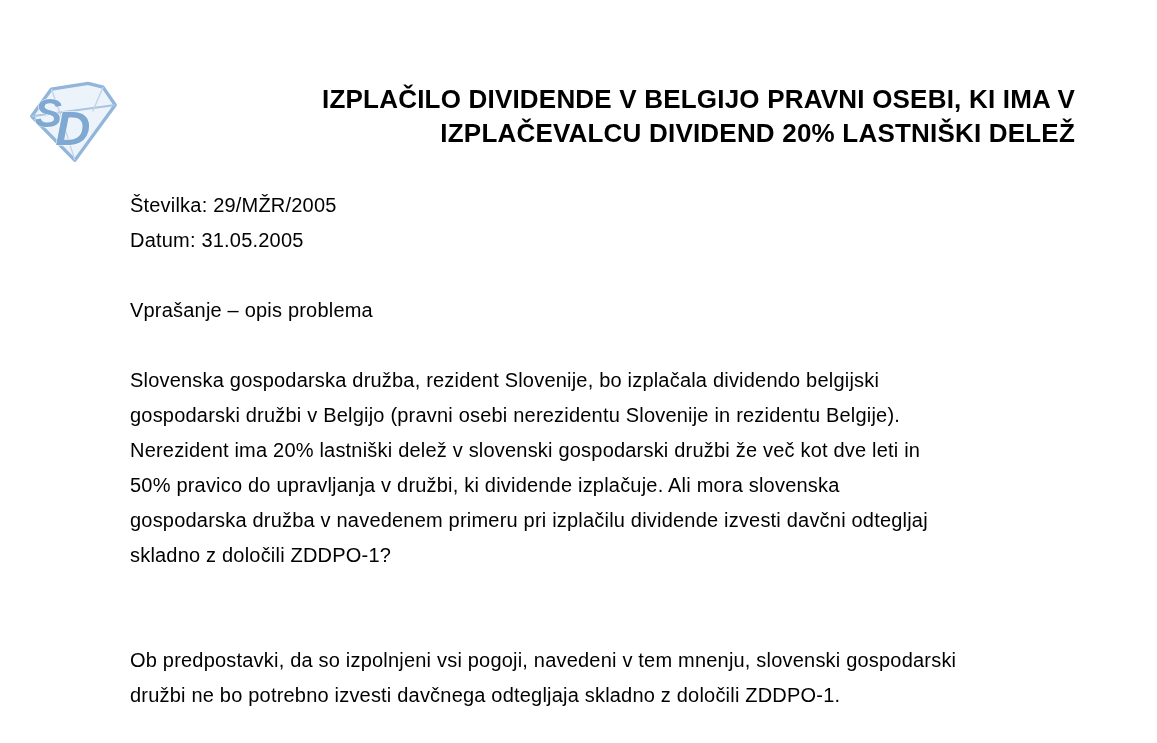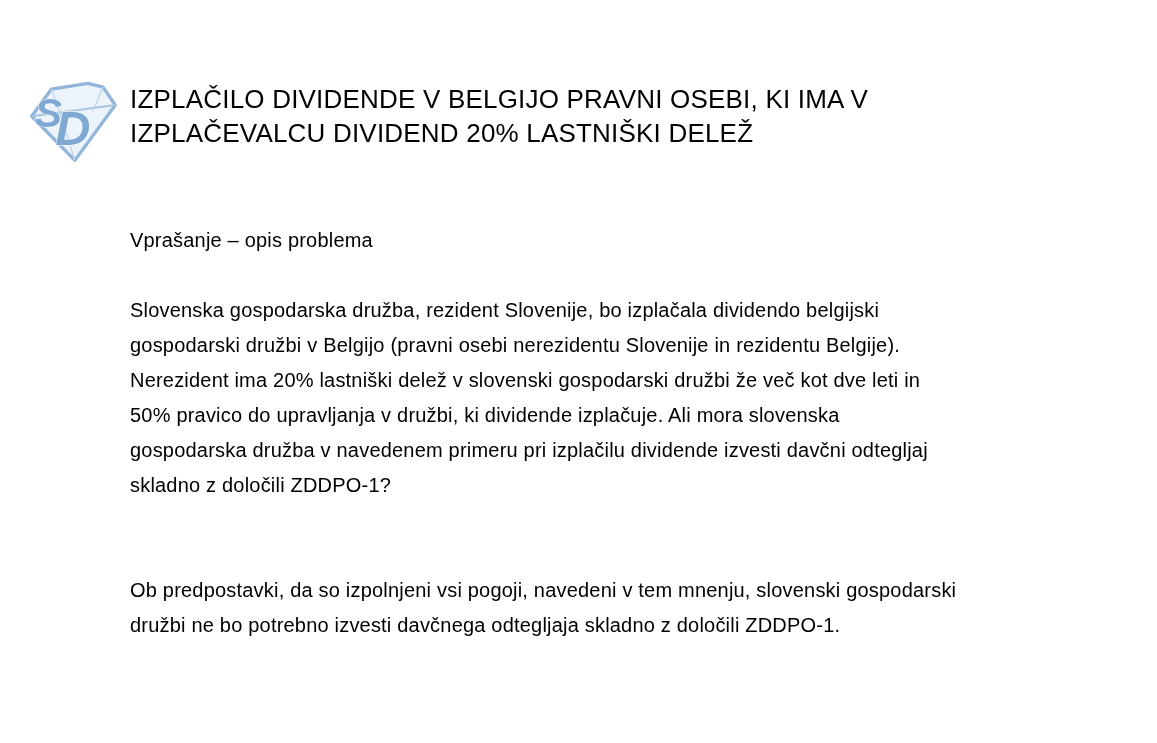--- a/index.html
+++ b/index.html
@@ -28,24 +28,24 @@
     font-weight: bold;
   }
 
   
   .doc-title {
     position: absolute;
     left: 130px;
     top: 82px;
     width: 945px;
     margin: 0;
-    text-align: left;
+    text-align: right;
     font-size: 26px;
     line-height: 34px;
-    font-weight: normal;
+    font-weight: bold;
     letter-spacing: 0.2px;
     white-space: pre-line;
   }
 
   
   .content {
     position: absolute;
     left: 130px;
     top: 188px;
     width: 960px;
@@ -70,21 +70,29 @@
 
   <text x="9" y="56" font-size="44" fill="#7fa8d2" stroke="#ffffff" stroke-width="1" paint-order="stroke">S</text>
   <text x="31" y="76" font-size="52" fill="#7fa8d2" stroke="#ffffff" stroke-width="1" paint-order="stroke">D</text>
 </svg>
 
 <div class="doc-title pre">IZPLAČILO DIVIDENDE V BELGIJO PRAVNI OSEBI, KI IMA V
 IZPLAČEVALCU DIVIDEND 20% LASTNIŠKI DELEŽ</div>
 
 <div class="content">
 
+  <div class="meta-line">
+    <span>Številka:</span>
+    <span>29/MŽR/2005</span>
+  </div>
 
+  <div class="meta-line">
+    <span>Datum:</span>
+    <span>31.05.2005</span>
+  </div>
 
   <div class="gap"></div>
 
   <div>Vprašanje – opis problema</div>
 
   <div class="gap"></div>
 
   <div class="pre">Slovenska gospodarska družba, rezident Slovenije, bo izplačala dividendo belgijski
 gospodarski družbi v Belgijo (pravni osebi nerezidentu Slovenije in rezidentu Belgije).
 Nerezident ima 20% lastniški delež v slovenski gospodarski družbi že več kot dve leti in

